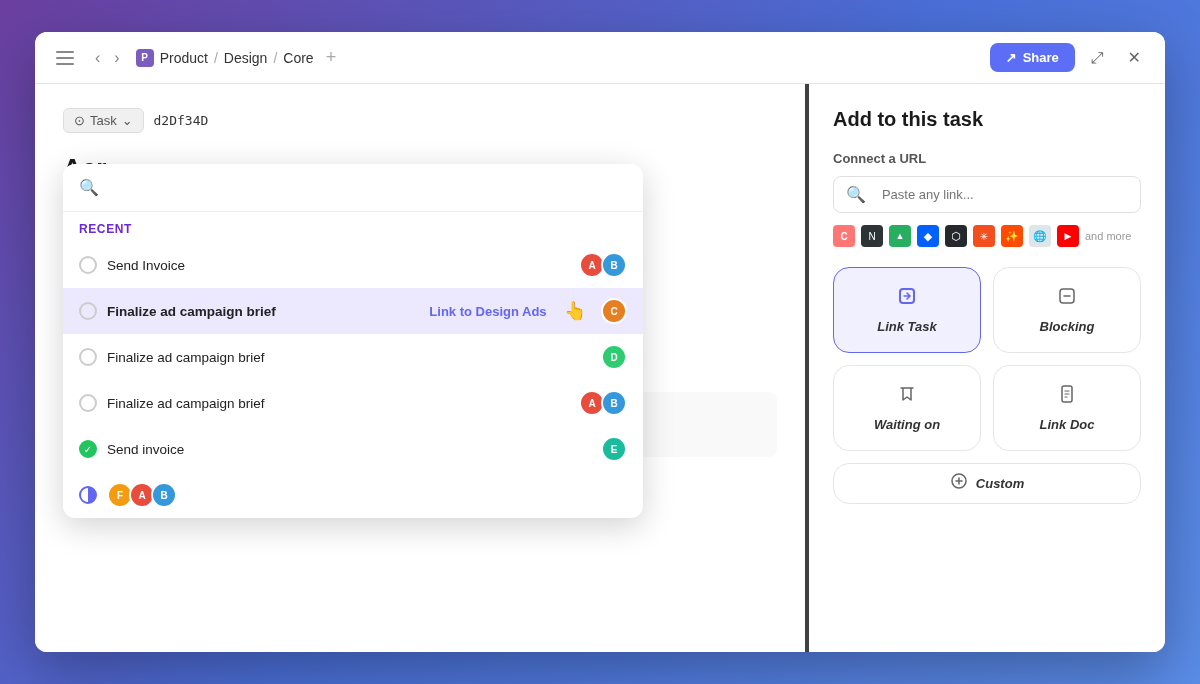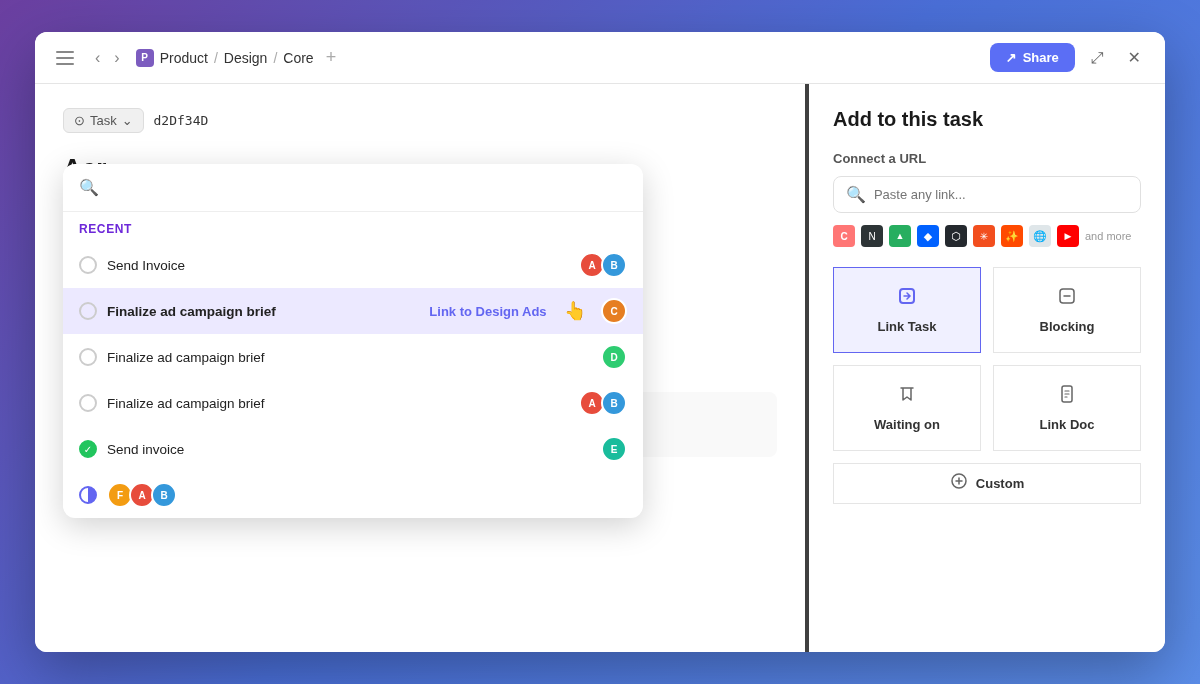--- a/index.html
+++ b/index.html
@@ -340,20 +340,21 @@
       border-radius: 8px;
       padding: 8px 12px;
       margin-bottom: 12px;
     }
     .url-input-row input {
       flex: 1;
       border: none;
       outline: none;
       font-size: 13px;
       color: #999;
+      margin-left: 8px;
     }
 
     .service-icons {
       display: flex;
       align-items: center;
       gap: 6px;
       margin-bottom: 20px;
       flex-wrap: wrap;
     }
     .service-icon {
@@ -371,30 +372,31 @@
     }
 
     .action-grid {
       display: grid;
       grid-template-columns: 1fr 1fr;
       gap: 12px;
     }
 
     .action-card {
       border: 1.5px solid #e5e5e5;
-      border-radius: 0;
+      border-radius: 16px;
       padding: 18px 14px;
       text-align: center;
       cursor: pointer;
       display: flex;
       flex-direction: column;
       align-items: center;
       gap: 8px;
       transition: border-color 0.2s;
       background: #fff;
+      font-style: italic;
     }
     .action-card.active {
       border-color: #6366f1;
       background: #f0f0ff;
     }
     .action-card-icon {
       font-size: 20px;
       color: #555;
     }
     .action-card-label {

